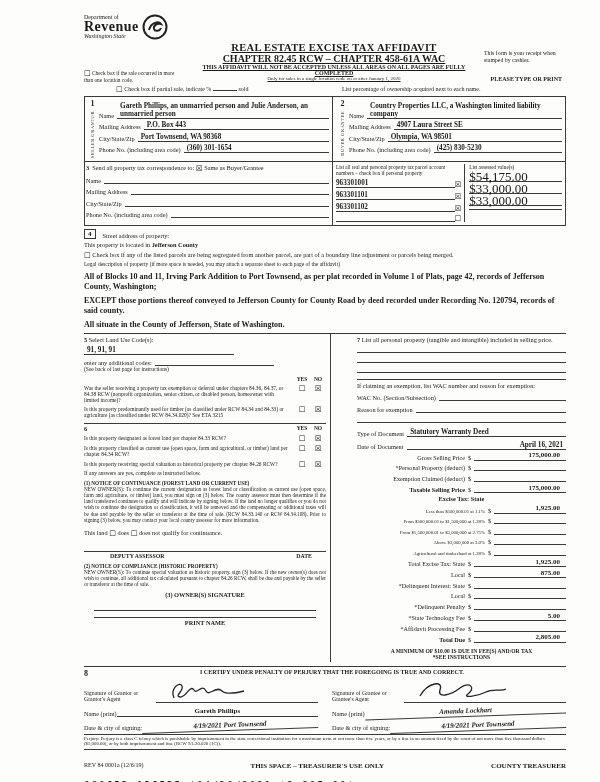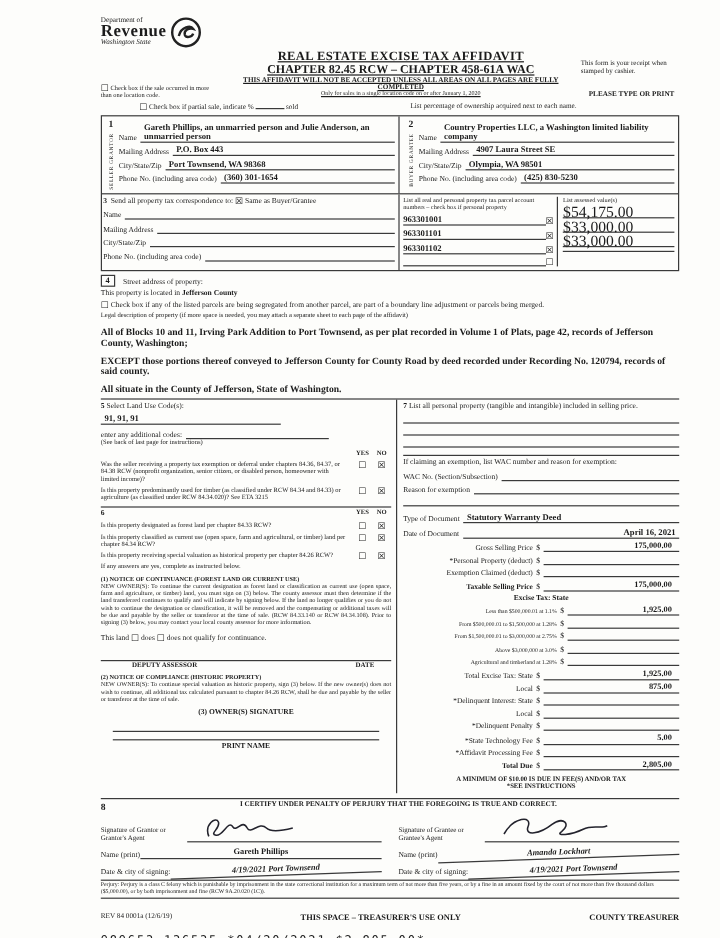--- a/index.html
+++ b/index.html
@@ -47,21 +47,21 @@
   .parcR{flex:1;padding-left:4px;}
   .parchdr{font-size:5.2px;line-height:6px;}
   .parcrow{display:flex;align-items:flex-end;margin-top:3px;}
   .parcnum{flex:1;border-bottom:0.6px solid #3a3a3a;font-weight:bold;font-size:7.2px;line-height:8px;}
   .parcval{flex:1;border-bottom:0.6px solid #3a3a3a;font-weight:normal;font-size:13px;line-height:8px;}
   
   .sec4{margin-top:3px;}
   .s4num{display:inline-block;border:1px solid #3a3a3a;font-size:7px;font-weight:bold;padding:0 3px;margin-right:4px;}
   .legal{font-size:8px;line-height:9.5px;font-weight:bold;margin-top:5px;}
   
-  .mainbox{border-top:1.5px solid #3a3a3a;display:flex;margin-top:3px;}
+  .mainbox{border-top:1.5px solid #3a3a3a;display:flex;margin-top:3px;gap:21px;}
   .colL{width:247px;box-sizing:border-box;border-right:1px solid #3a3a3a;padding:2px 4px 2px 0;}
   .colR{flex:1;box-sizing:border-box;padding:2px 0 2px 5px;}
   .qrow{display:flex;margin-top:3px;}
   .qtxt{flex:1;font-size:5.4px;line-height:6.2px;padding-right:4px;}
   .qcol{width:16px;text-align:center;flex-shrink:0;}
   .ynhdr{display:flex;}
   .ynhdr .sp{flex:1;}
   .ynlab{width:16px;text-align:center;font-size:5.5px;font-weight:bold;}
   .notice{font-size:5.2px;line-height:6.1px;text-align:justify;margin-top:4px;}
   .sec6{border-top:1px solid #3a3a3a;margin-top:4px;padding-top:1px;}

